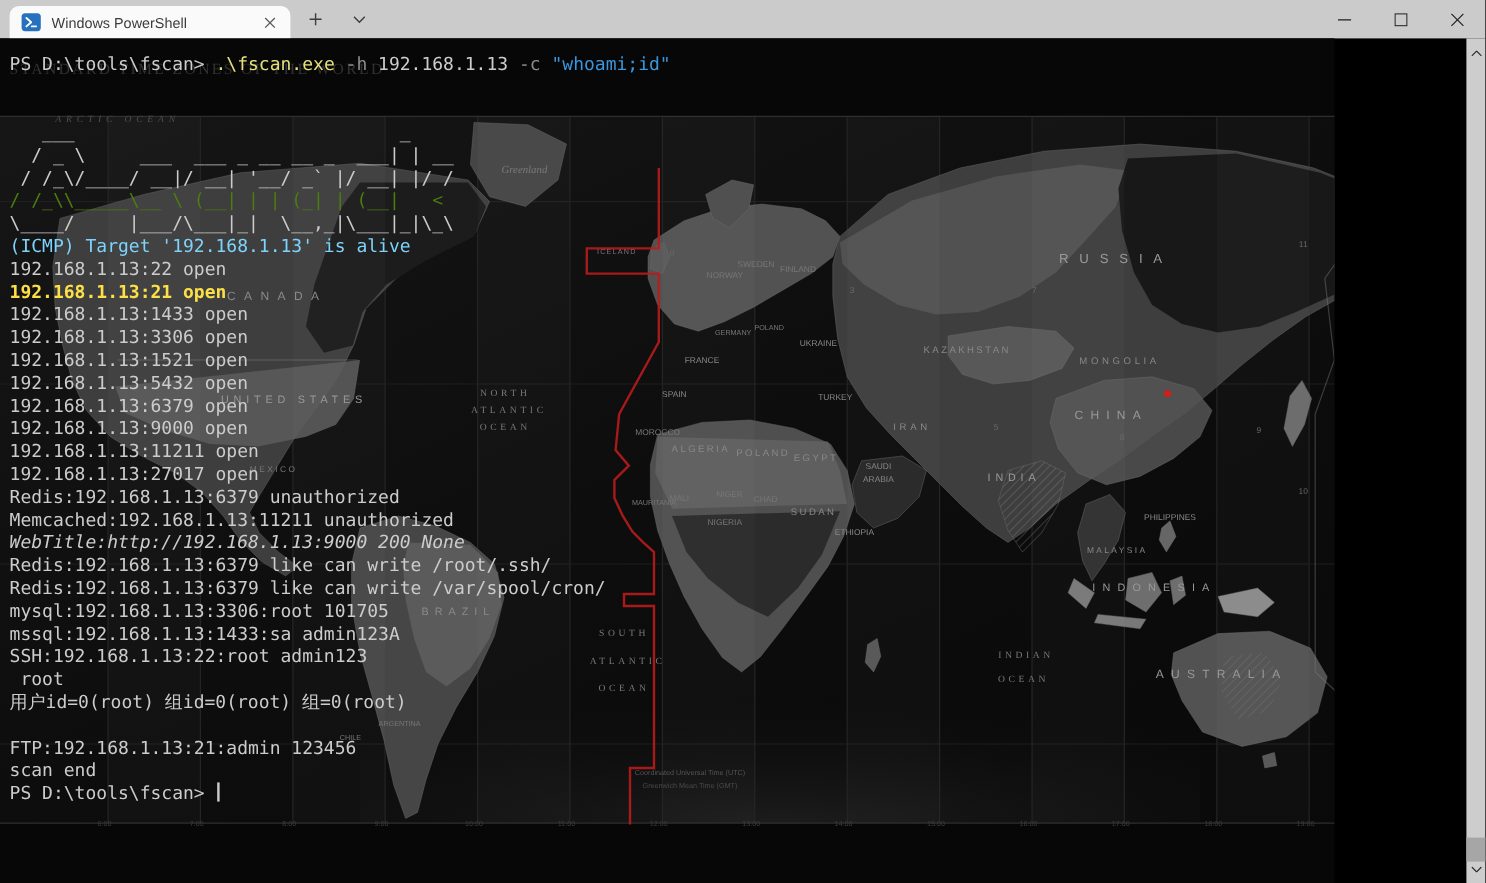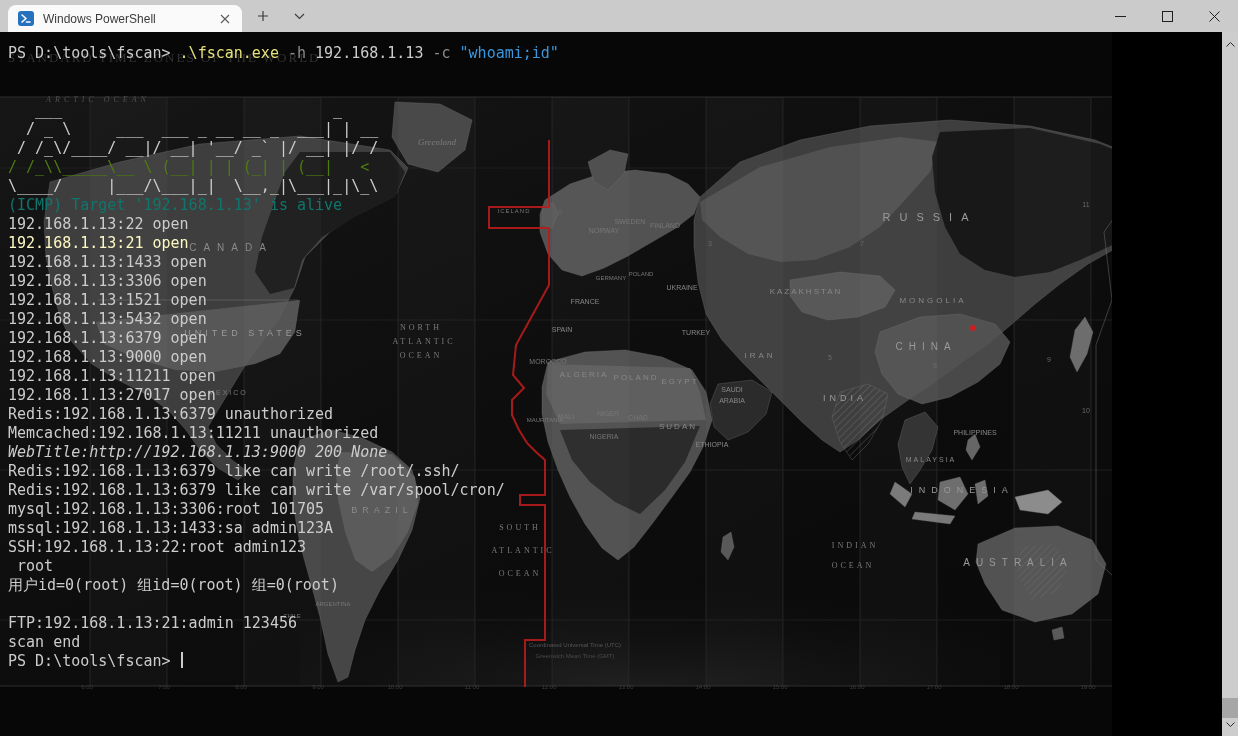--- a/index.html
+++ b/index.html
@@ -288,23 +288,23 @@
 
     <div class="term-output">
         <div class="tline"><span style="color: rgb(204, 204, 204);">PS D:\tools\fscan&gt; </span><span style="color: rgb(229, 225, 122);">.\fscan.exe</span><span style="color: rgb(204, 204, 204);"> </span><span style="color: rgb(141, 141, 141);">-h</span><span style="color: rgb(204, 204, 204);"> 192.168.1.13 </span><span style="color: rgb(141, 141, 141);">-c</span><span style="color: rgb(204, 204, 204);"> </span><span style="color: rgb(58, 150, 221);">"whoami;id"</span></div>
         <div class="tline"></div>
         <div class="tline"></div>
         <div class="tline"><span style="color: rgb(204, 204, 204);">   ___                              _</span></div>
         <div class="tline"><span style="color: rgb(204, 204, 204);">  / _ \     ___  ___ _ __ __ _  ___| | __</span></div>
         <div class="tline"><span style="color: rgb(204, 204, 204);"> / /_\/____/ __|/ __| '__/ _` |/ __| |/ /</span></div>
         <div class="tline"><span style="color: #4d7c0f;">/ /_\\_____\__ \ (__| | | (_| | (__|   &lt;</span></div>
         <div class="tline"><span style="color: rgb(204, 204, 204);">\____/     |___/\___|_|  \__,_|\___|_|\_\</span></div>
-        <div class="tline"><span style="color: #0f766e;">(ICMP) Target '192.168.1.13' is alive</span></div>
+        <div class="tline"><span style="color: #7dd3fc;">(ICMP) Target '192.168.1.13' is alive</span></div>
         <div class="tline"><span style="color: rgb(204, 204, 204);">192.168.1.13:22 open</span></div>
-        <div class="tline"><span style="color: #fef9c3;">192.168.1.13:21 open</span></div>
+        <div class="tline"><span style="color: #fde047; font-weight: bold;">192.168.1.13:21 open</span></div>
         <div class="tline"><span style="color: rgb(204, 204, 204);">192.168.1.13:1433 open</span></div>
         <div class="tline"><span style="color: rgb(204, 204, 204);">192.168.1.13:3306 open</span></div>
         <div class="tline"><span style="color: rgb(204, 204, 204);">192.168.1.13:1521 open</span></div>
         <div class="tline"><span style="color: rgb(204, 204, 204);">192.168.1.13:5432 open</span></div>
         <div class="tline"><span style="color: rgb(204, 204, 204);">192.168.1.13:6379 open</span></div>
         <div class="tline"><span style="color: rgb(204, 204, 204);">192.168.1.13:9000 open</span></div>
         <div class="tline"><span style="color: rgb(204, 204, 204);">192.168.1.13:11211 open</span></div>
         <div class="tline"><span style="color: rgb(204, 204, 204);">192.168.1.13:27017 open</span></div>
         <div class="tline"><span style="color: rgb(204, 204, 204);">Redis:192.168.1.13:6379 unauthorized</span></div>
         <div class="tline"><span style="color: rgb(204, 204, 204);">Memcached:192.168.1.13:11211 unauthorized</span></div>

